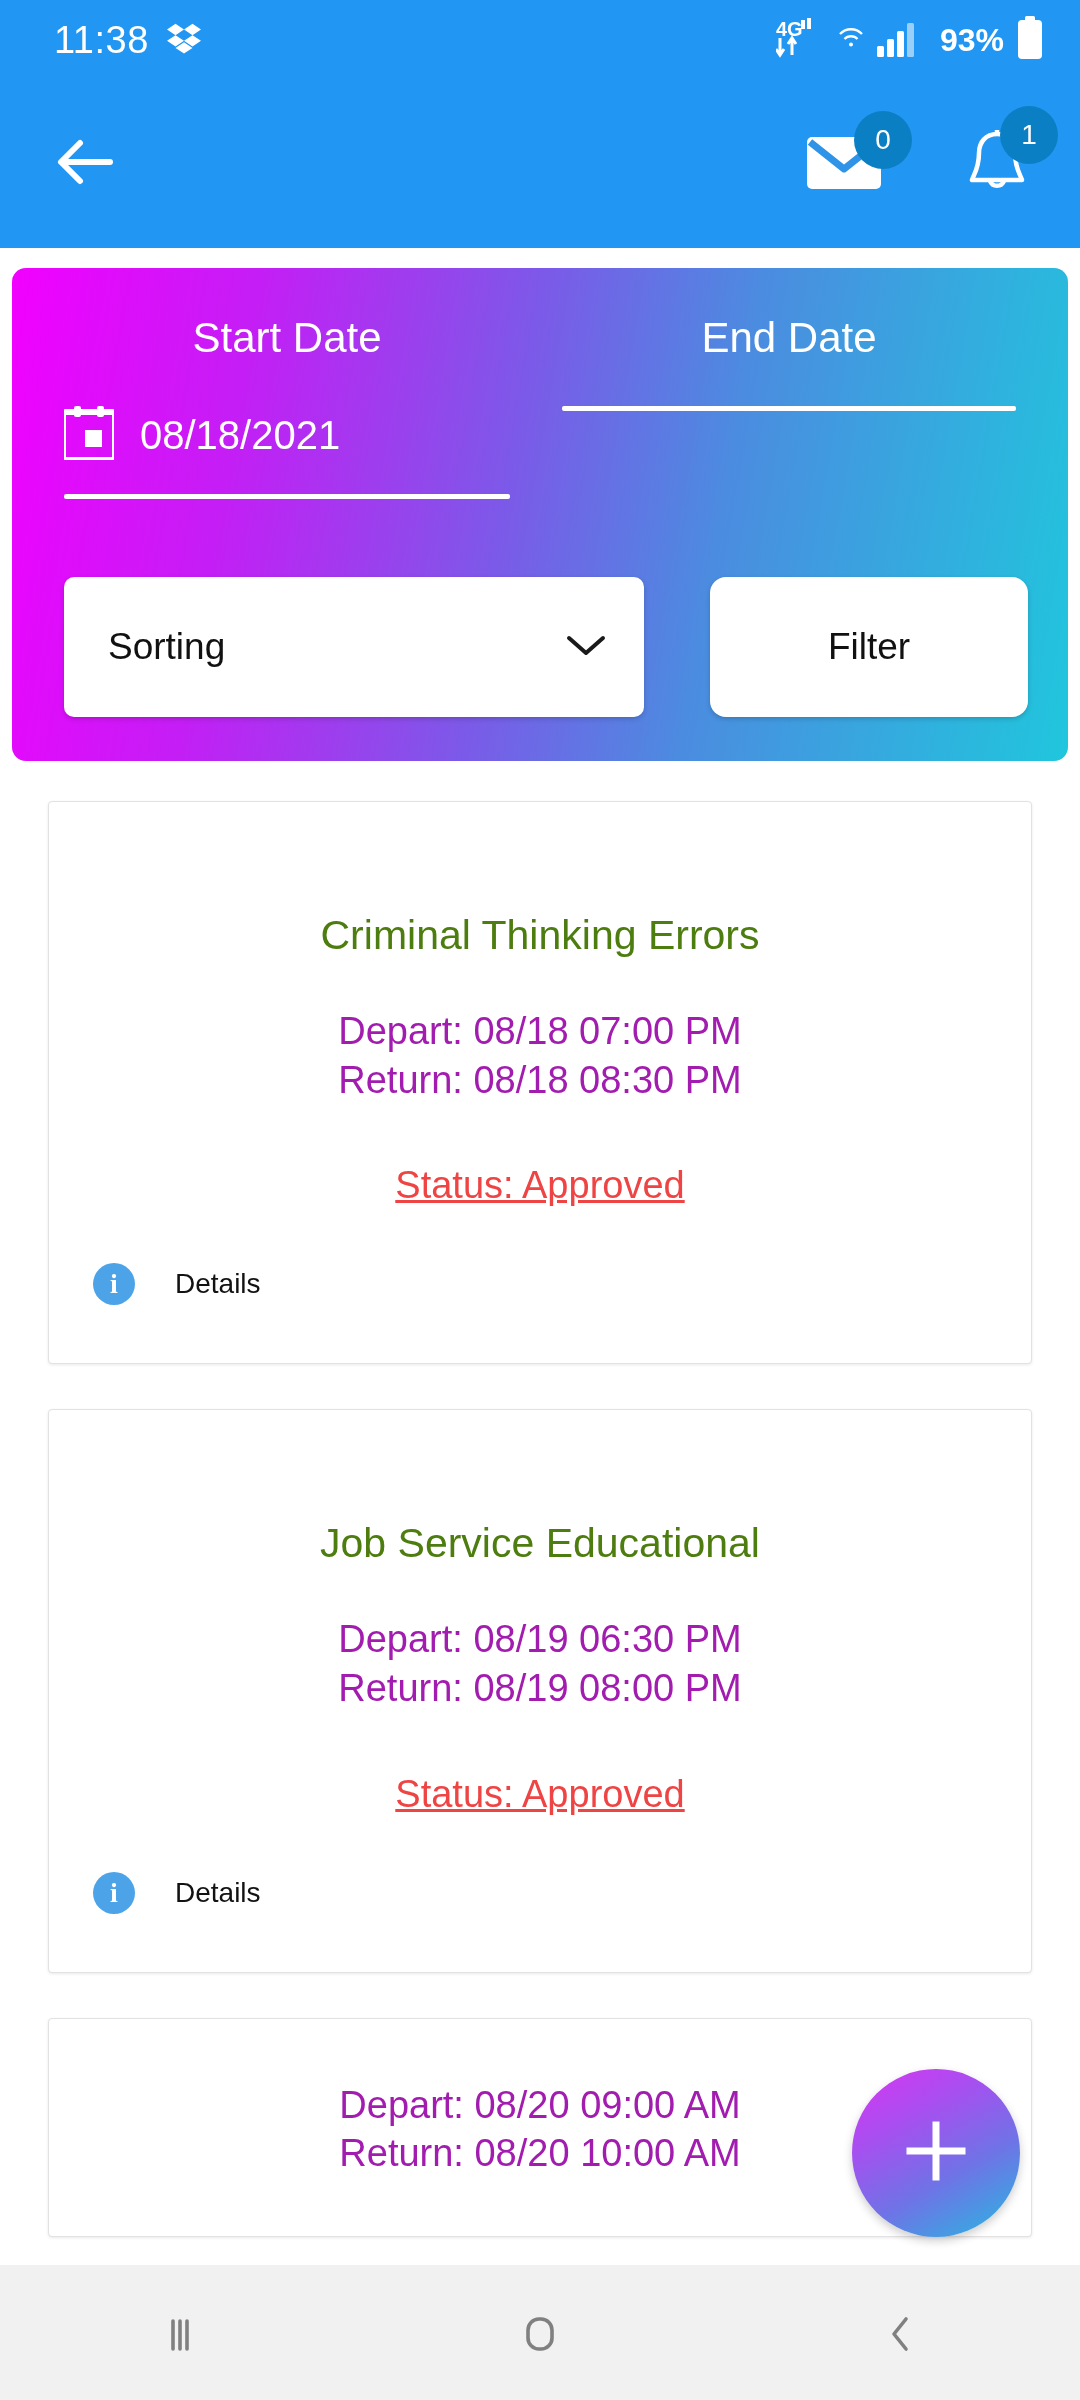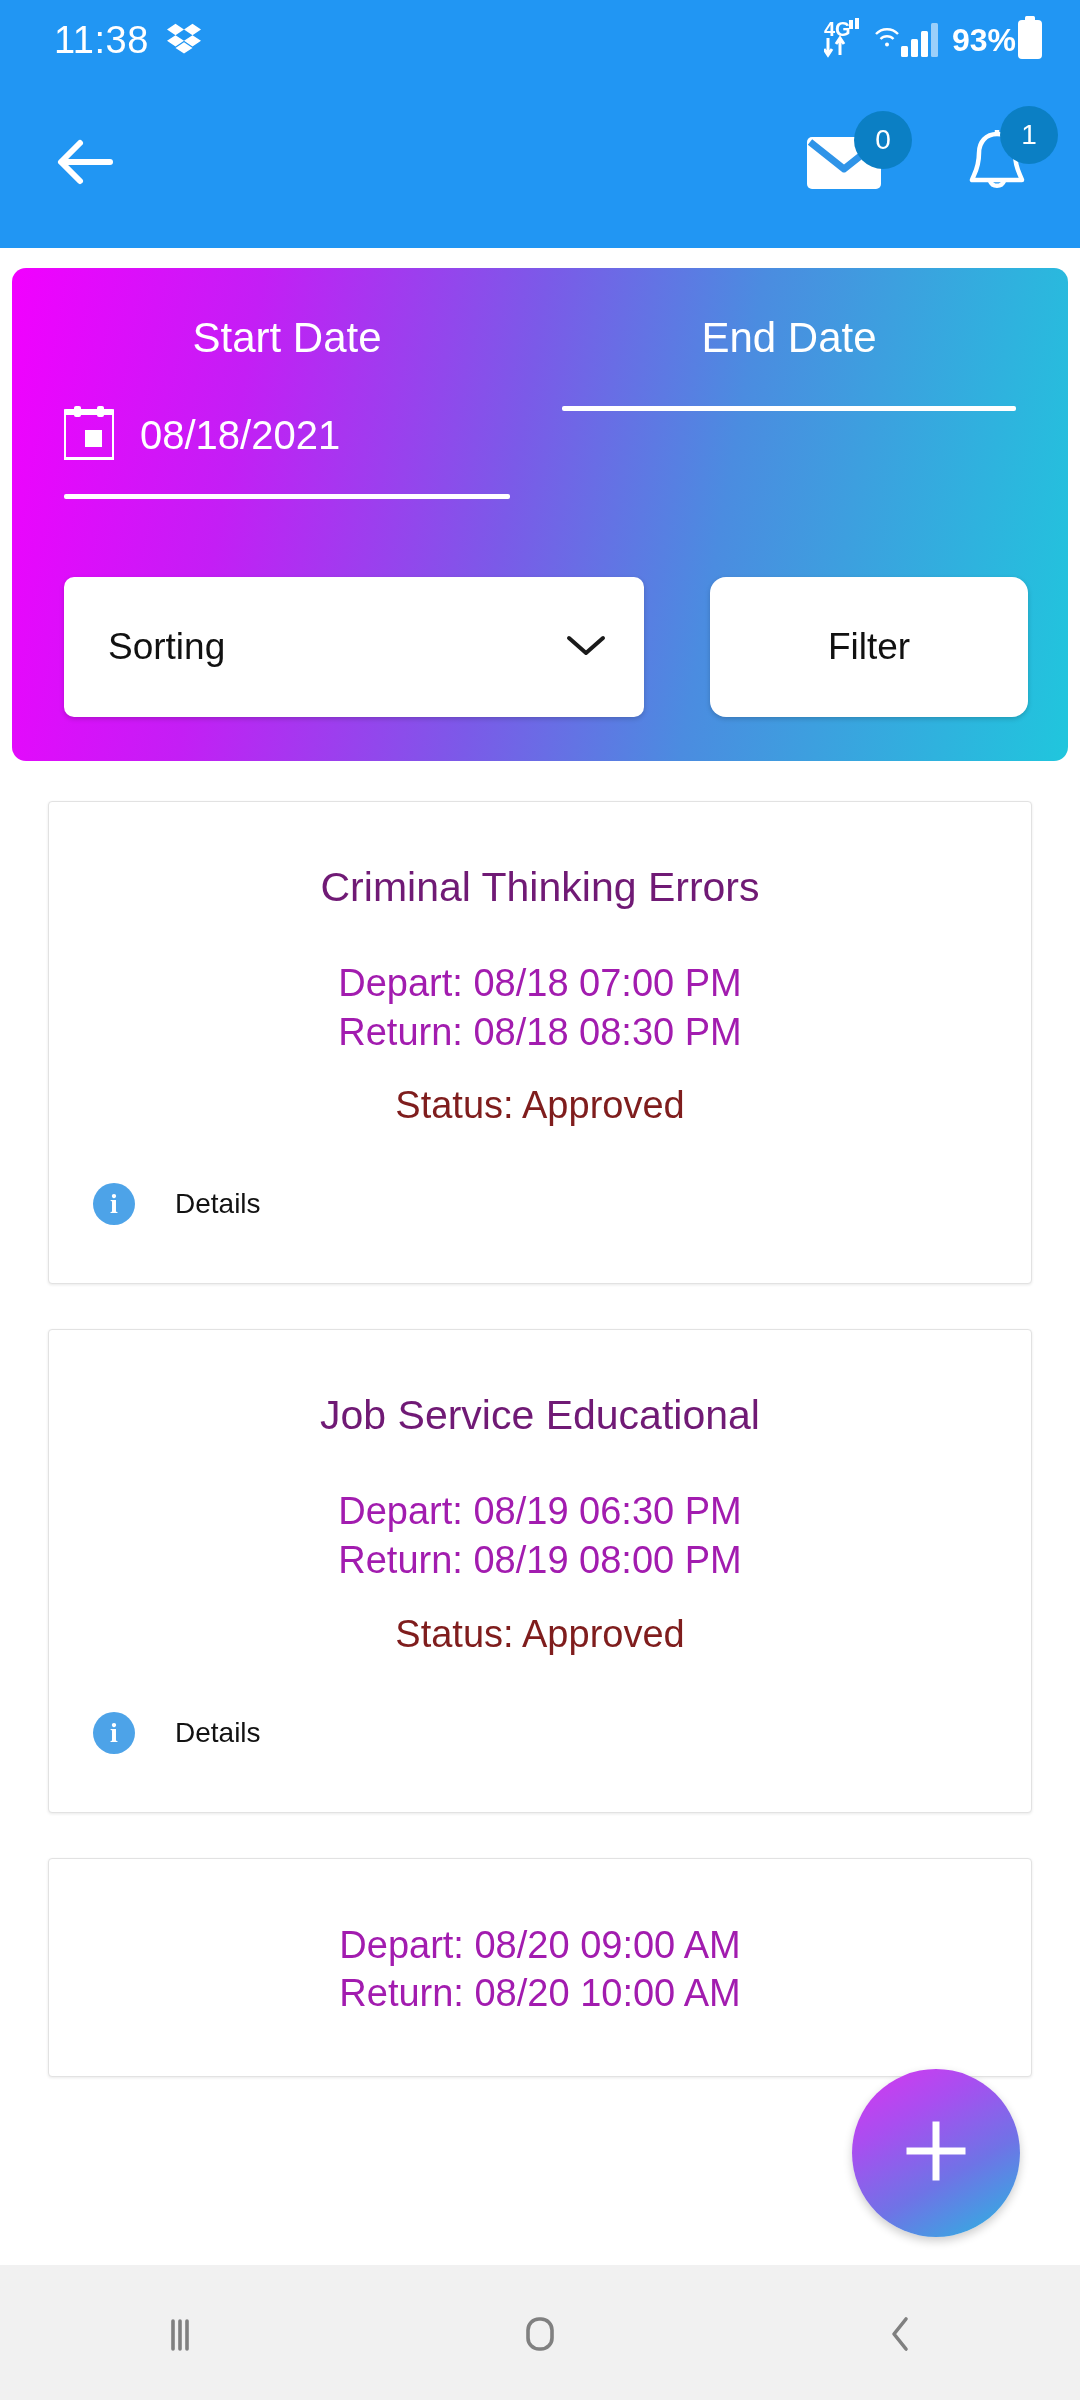--- a/index.html
+++ b/index.html
@@ -23,21 +23,21 @@
     height: 80px;
     background: #2196f3;
     display: flex;
     align-items: center;
     justify-content: space-between;
     padding: 0 36px 0 54px;
     flex: 0 0 auto;
   }
   .sb-left { display: flex; align-items: center; gap: 18px; }
   .sb-time { color: #ffffff; font-size: 38px; letter-spacing: 0.5px; }
-  .sb-right { display: flex; align-items: center; }
+  .sb-right { display: flex; align-items: center; gap: 12px; }
   .sb-pct { color: #ffffff; font-size: 32px; font-weight: 600; margin-left: 6px; }
 
   
   .appbar {
     height: 168px;
     background: #2196f3;
     display: flex;
     align-items: center;
     justify-content: space-between;
     padding: 0 52px 0 54px;
@@ -120,32 +120,34 @@
   .trip-card {
     margin: 0 48px 45px 48px;
     background: #ffffff;
     border: 1px solid #e2e2e2;
     border-radius: 4px;
     box-shadow: 0 1px 3px rgba(0,0,0,0.09);
     padding: 62px 44px 58px 44px;
   }
   .trip-title {
     font-size: 41px;
-    color: #701a75;
+    color: #4d7c0f;
     margin-bottom: 48px;
+    margin-top: 48px;
   }
   .trip-line {
     font-size: 38px;
     color: #a21caf;
     line-height: 1.28;
   }
   .trip-status {
     font-size: 38px;
-    color: #7f1d1d;
-    margin-top: 28px;
+    color: #ef4444;
+    margin-top: 60px;
+    text-decoration: underline;
   }
   .details-row {
     display: flex;
     align-items: center;
     gap: 40px;
     margin-top: 56px;
   }
   .info-icon {
     width: 42px; height: 42px;
     border-radius: 50%;

